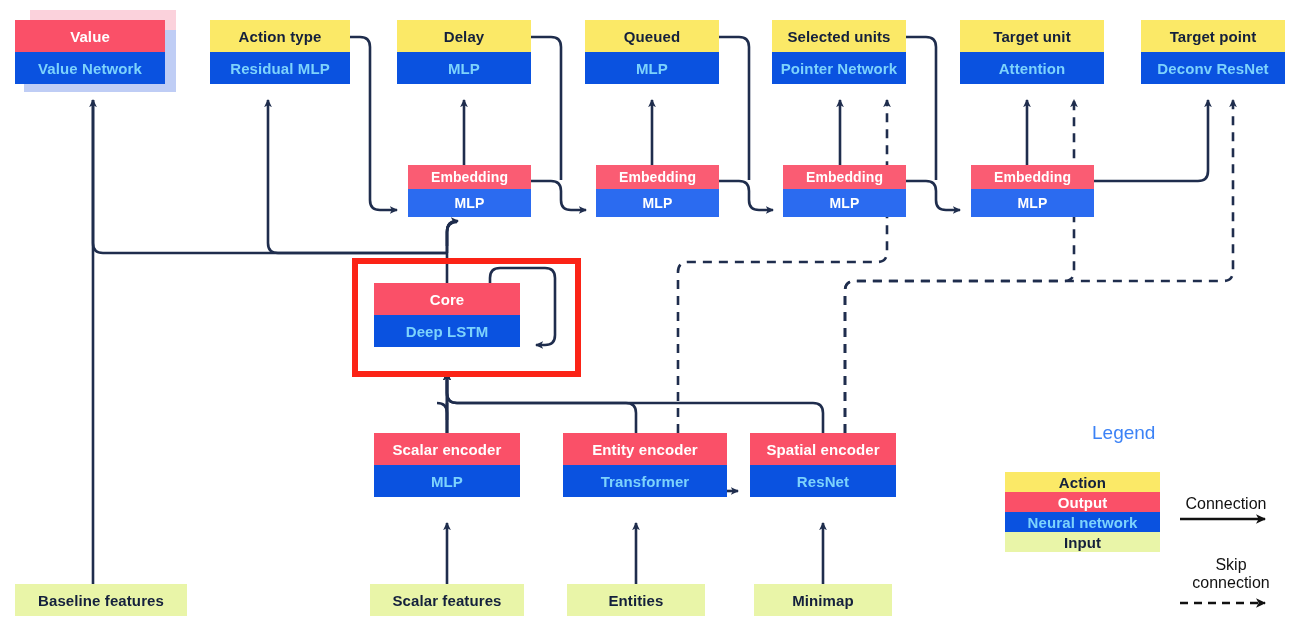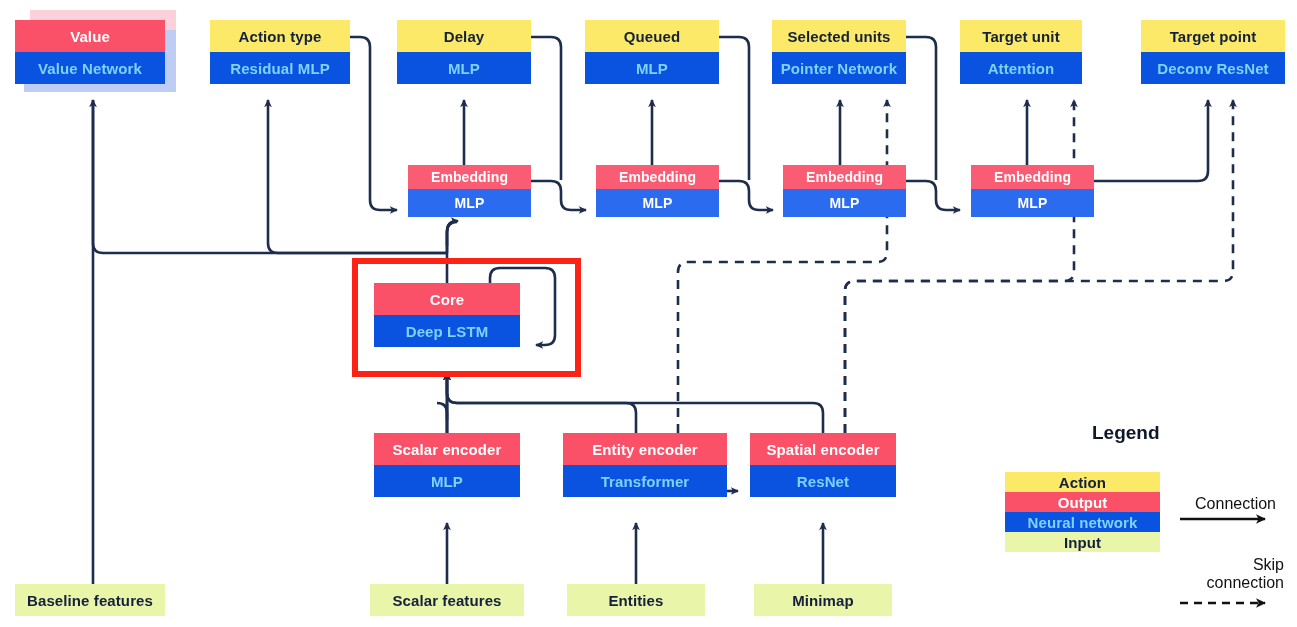--- a/index.html
+++ b/index.html
@@ -32,27 +32,27 @@
   .stack-a{background:#fbd2dc;}
   .stack-b{background:#bfcdf5;}
 
   
   .core-highlight{
     position:absolute;border:6px solid #fb2316;background:transparent;box-sizing:border-box;
   }
 
   
   .legend-title{
-    position:absolute;font-size:19px;font-weight:700;color:#0f172a;white-space:nowrap;
+    position:absolute;font-size:19px;font-weight:400;color:#3b82f6;white-space:nowrap;
   }
   .legend-stack{position:absolute;}
   .legend-stack .band{height:20px;font-size:15px;}
   .legend-line-label{
     position:absolute;font-size:16px;font-weight:400;color:#111111;
-    text-align:right;line-height:1.15;white-space:nowrap;
+    text-align:center;line-height:1.15;white-space:nowrap;
   }
 </style>
 </head>
 <body>
 
 <div id="canvas">
 
   <svg class="wires" viewBox="0 0 1297 627">
     <defs>
       <marker id="ah" markerWidth="9" markerHeight="9" refX="7.2" refY="4.5" orient="auto" markerUnits="userSpaceOnUse">
@@ -148,21 +148,21 @@
   <div class="node" style="left:585px;top:20px;width:134px;">
     <div class="band action">Queued</div>
     <div class="band nn">MLP</div>
   </div>
 
   <div class="node" style="left:772px;top:20px;width:134px;">
     <div class="band action">Selected units</div>
     <div class="band nn">Pointer Network</div>
   </div>
 
-  <div class="node" style="left:960px;top:20px;width:122px;border-radius:26px;">
+  <div class="node" style="left:960px;top:20px;width:144px;border-radius:26px;">
     <div class="band action">Target unit</div>
     <div class="band nn">Attention</div>
   </div>
 
   <div class="node" style="left:1141px;top:20px;width:144px;">
     <div class="band action">Target point</div>
     <div class="band nn">Deconv ResNet</div>
   </div>
 
   <div class="node" style="left:408px;top:165px;width:123px;">
@@ -199,21 +199,21 @@
   <div class="node" style="left:563px;top:433px;width:164px;">
     <div class="band output">Entity encoder</div>
     <div class="band nn">Transformer</div>
   </div>
 
   <div class="node" style="left:750px;top:433px;width:146px;">
     <div class="band output">Spatial encoder</div>
     <div class="band nn">ResNet</div>
   </div>
 
-  <div class="node" style="left:15px;top:584px;width:150px;">
+  <div class="node" style="left:15px;top:584px;width:172px;">
     <div class="band input">Baseline features</div>
   </div>
   <div class="node" style="left:370px;top:584px;width:154px;">
     <div class="band input">Scalar features</div>
   </div>
   <div class="node" style="left:567px;top:584px;width:138px;">
     <div class="band input">Entities</div>
   </div>
   <div class="node" style="left:754px;top:584px;width:138px;">
     <div class="band input">Minimap</div>

